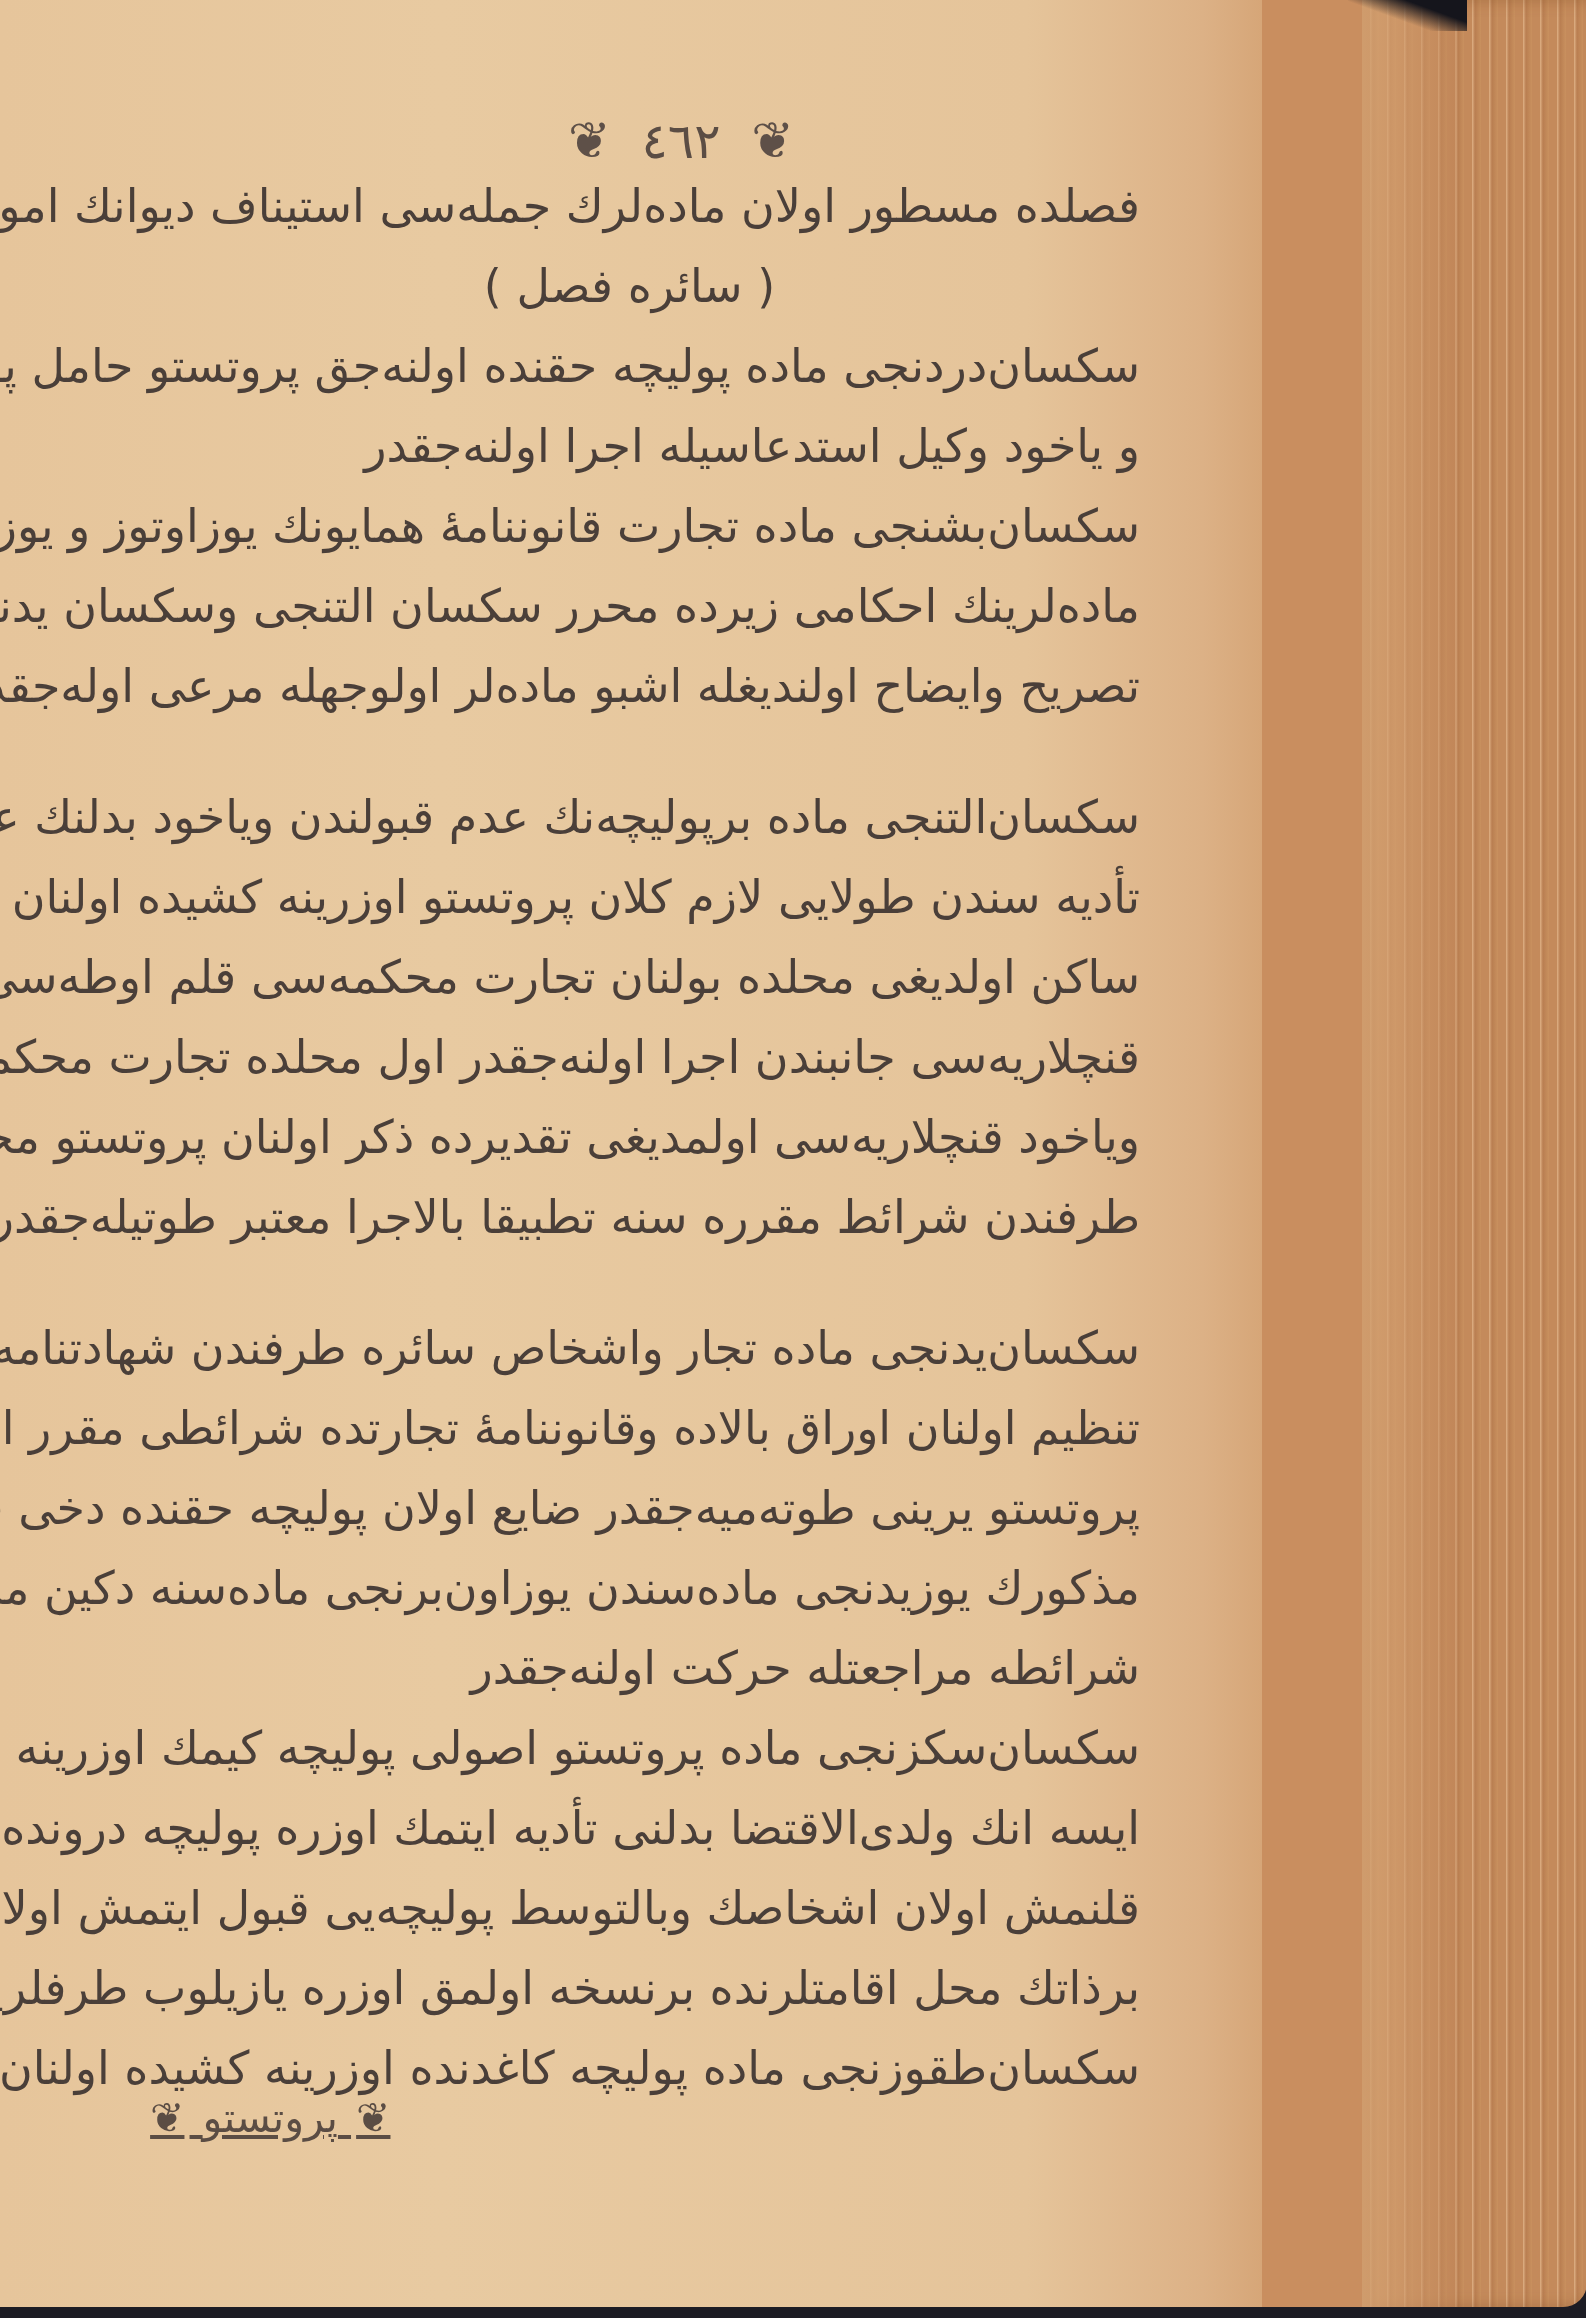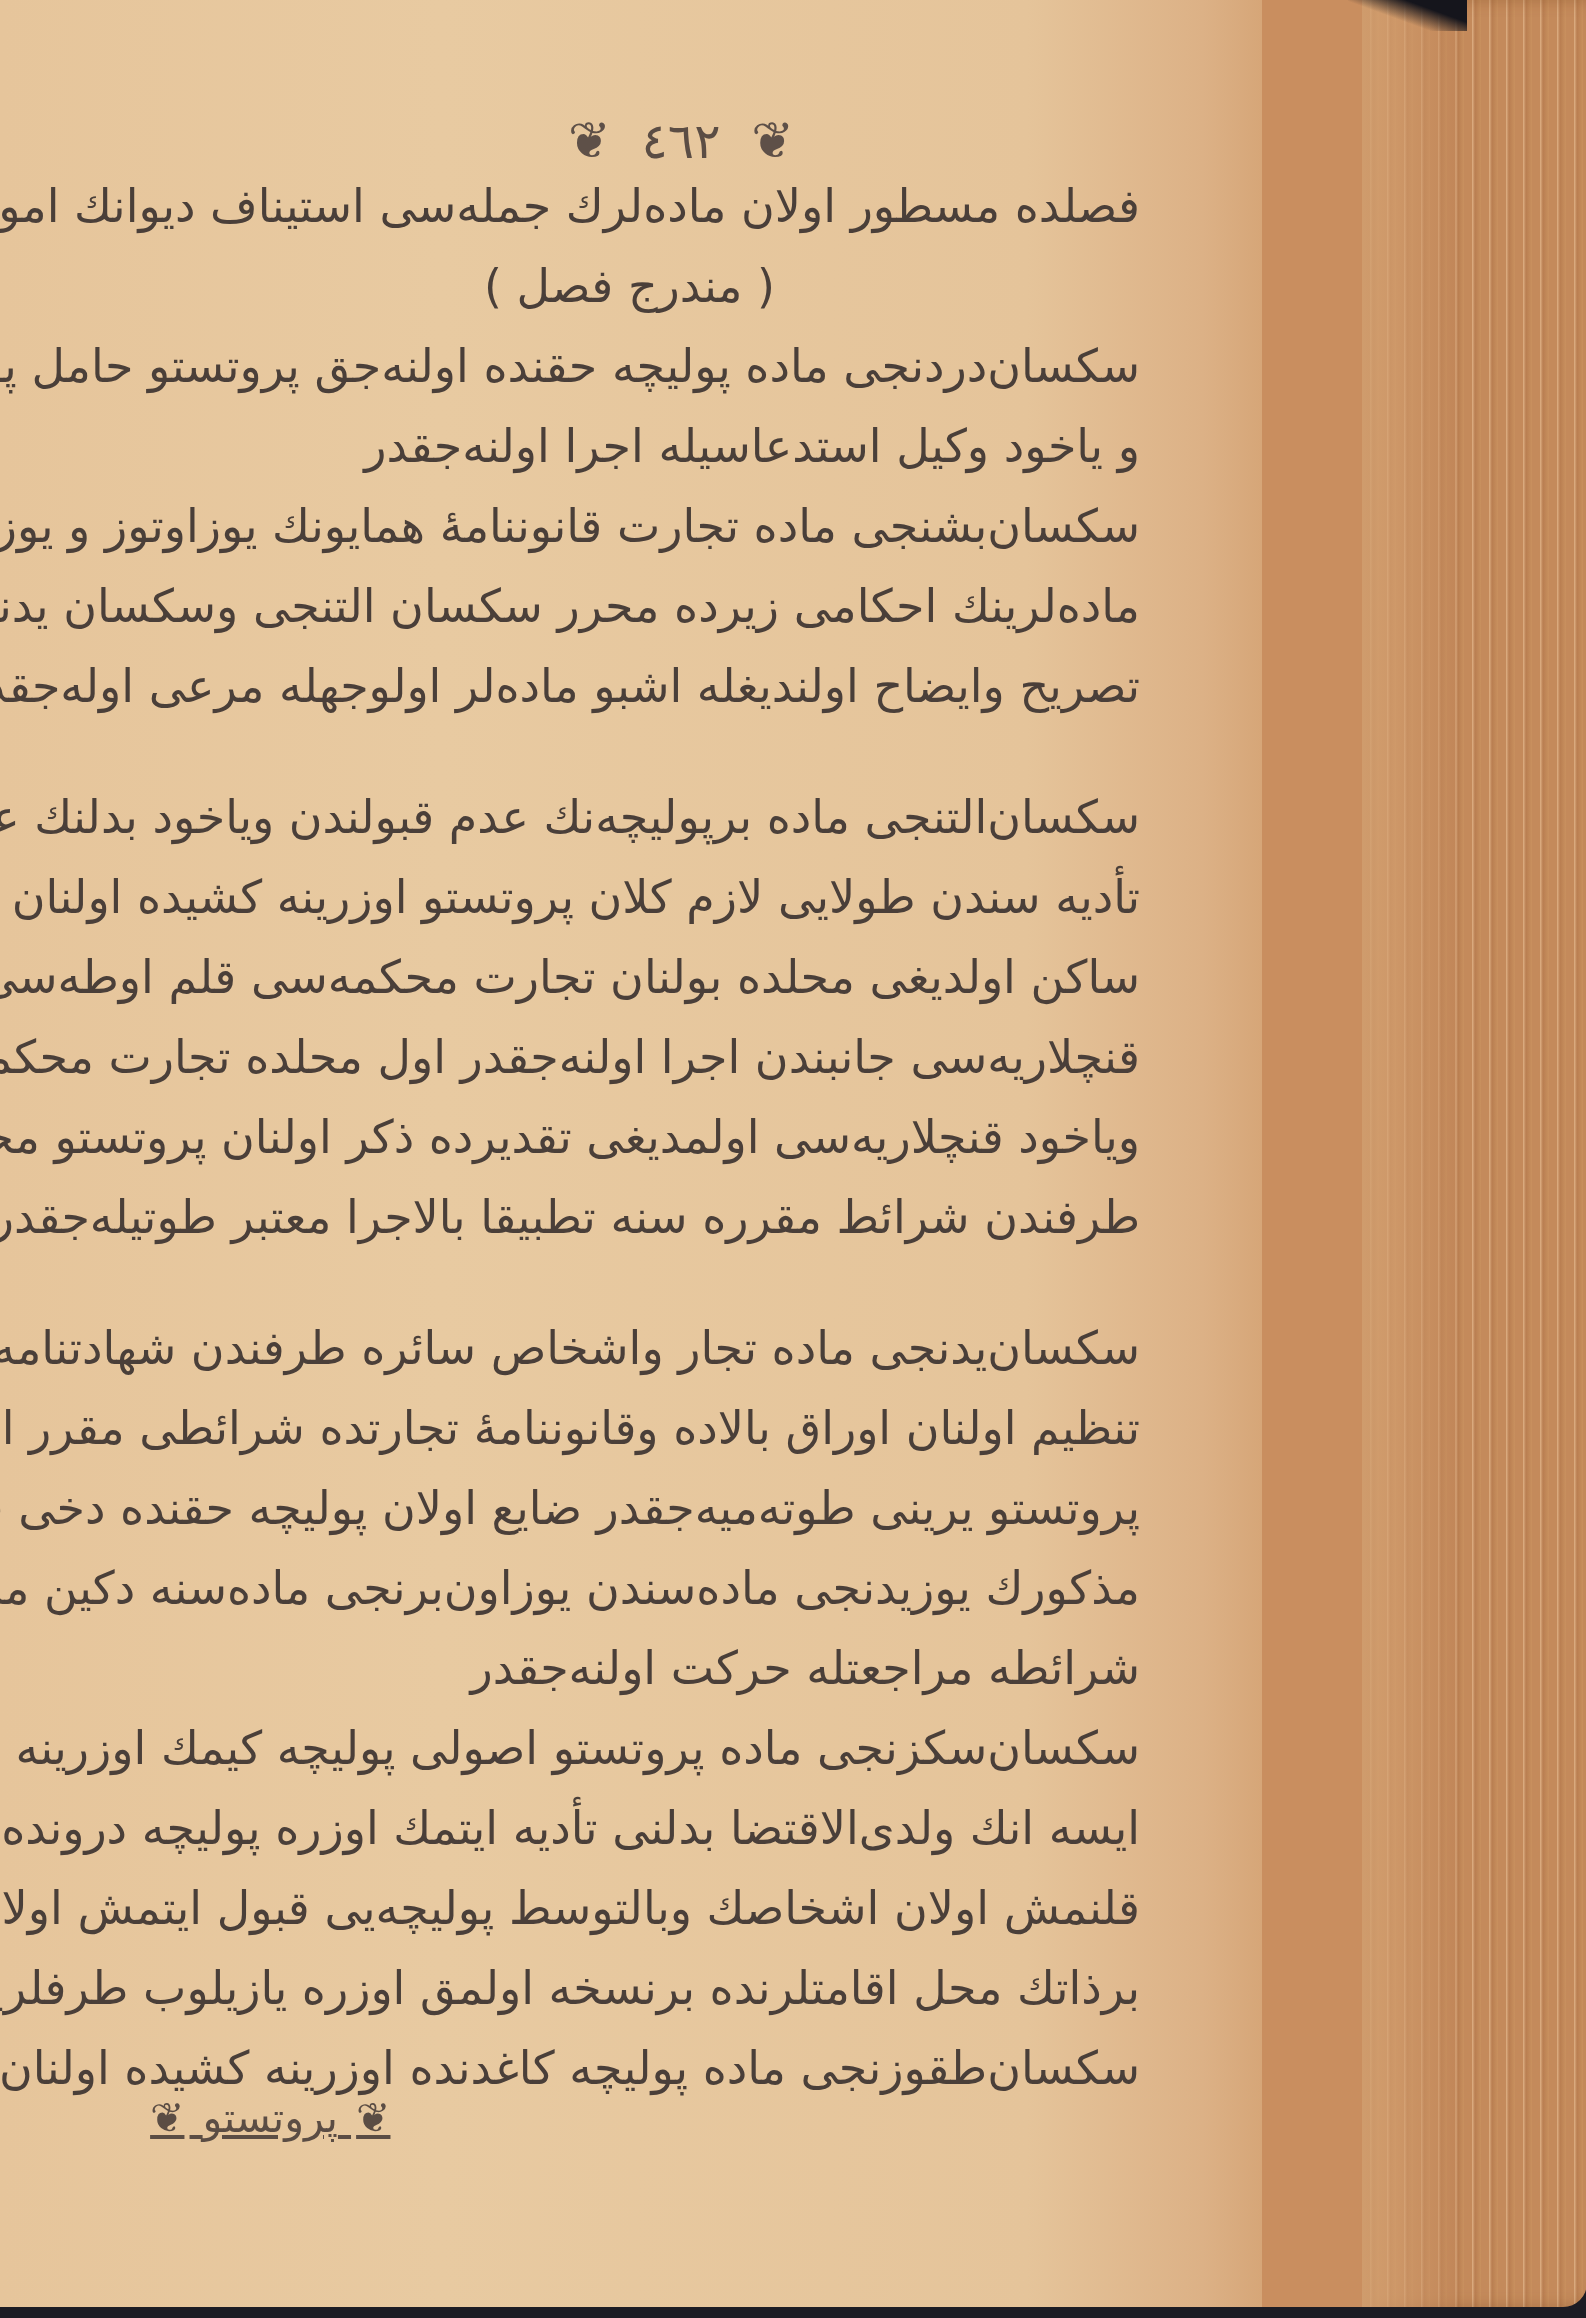--- a/index.html
+++ b/index.html
@@ -61,21 +61,21 @@
 
   <div class="header">
     <span class="orn">❦</span>
     <span>٤٦٢</span>
     <span class="orn">❦</span>
   </div>
 
   <div class="text">
     <div class="line">فصلده مسطور اولان ماده‌لرك جمله‌سی استیناف دیوانك امور داخلیه‌سی</div>
 
-    <div class="line center">( مندرج فصل )</div>
+    <div class="line center">( سائره فصل )</div>
 
     <div>
       <div class="line">سکسان‌دردنجی ماده   پولیچه حقنده اولنه‌جق پروتستو حامل پولیچه</div>
       <div class="line short">و یاخود وکیل استدعاسیله اجرا اولنه‌جقدر</div>
     </div>
 
     <div>
       <div class="line">سکسان‌بشنجی ماده   تجارت قانوننامهٔ همایونك یوزاوتوز و یوزاوتوزایکنجی</div>
       <div class="line">ماده‌لرینك احکامی زیرده محرر سکسان التنجی وسکسان یدنجی ماده‌لرده</div>
       <div class="line">تصریح وایضاح اولندیغله اشبو ماده‌لر اولوجهله مرعی اوله‌جقدر</div>

